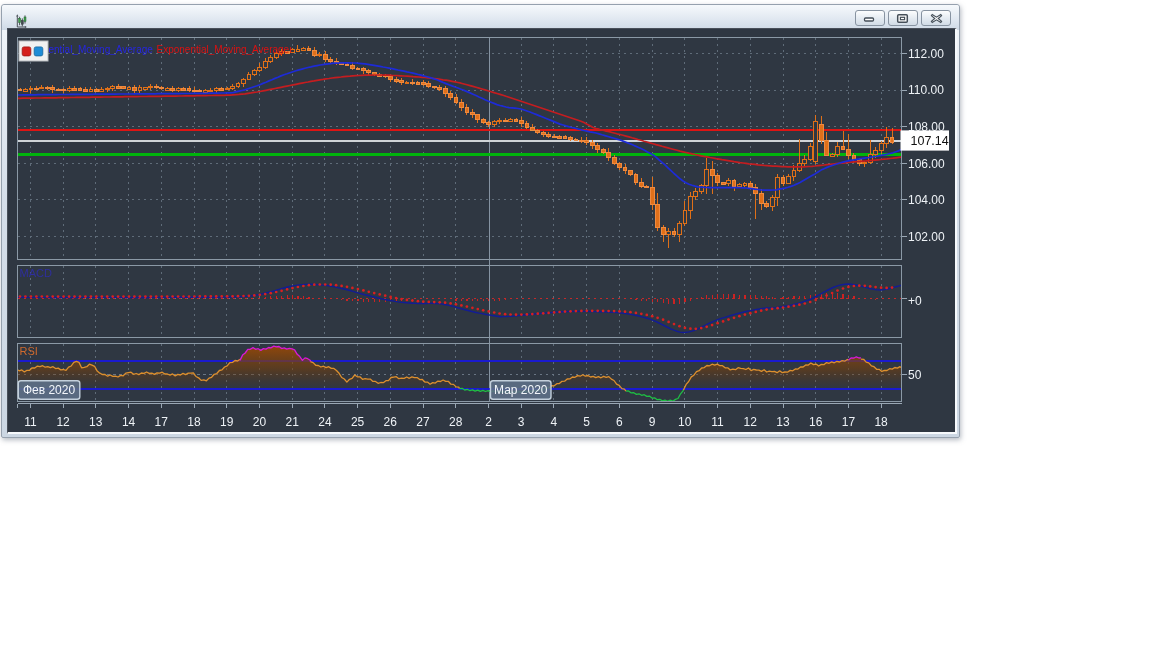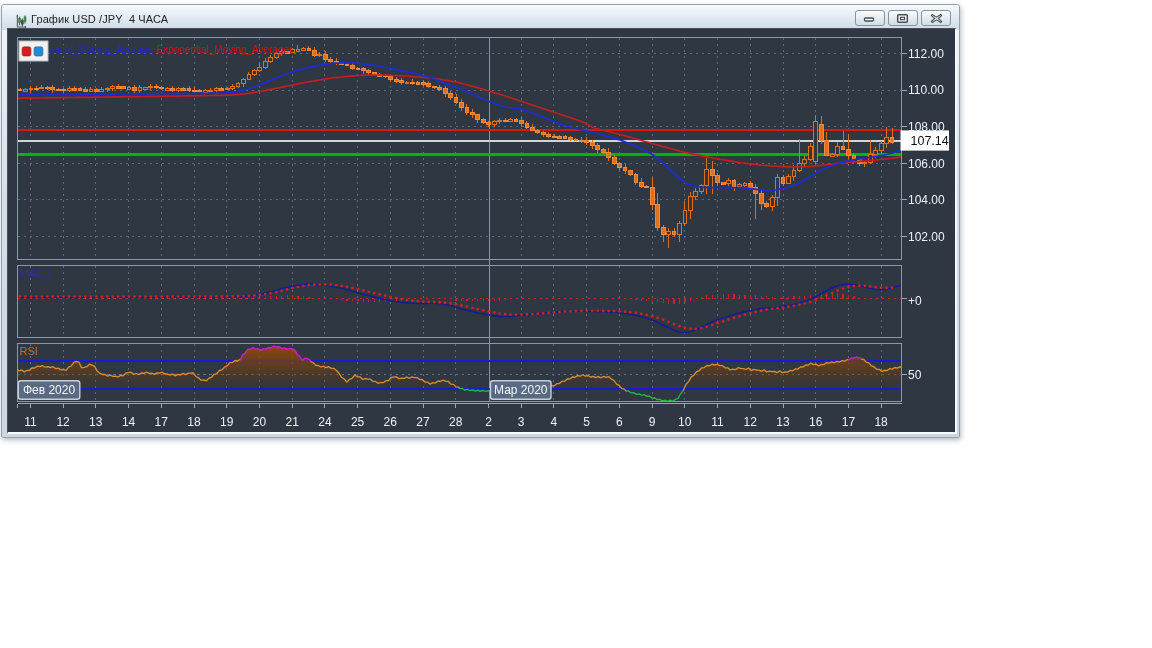--- a/index.html
+++ b/index.html
@@ -15,21 +15,20 @@
   <div class="tbar">
     <svg class="ticon" viewBox="0 0 11 15">
       <path d="M1.3 2.2 L1.3 13 L10 13" stroke="#4a5158" stroke-width="1" fill="none"></path>
       <path d="M1.3 0.2 L0.1 2.4 L2.5 2.4 Z" fill="#4a5158"></path>
       <path d="M10.9 13 L8.9 11.9 L8.9 14.1 Z" fill="#4a5158"></path>
       <path d="M3.6 2.8 v8.4 M6.3 4.4 v8 M9 1.4 v8.2" stroke="#3e4449" stroke-width="0.9"></path>
       <rect x="2.6" y="4.4" width="2" height="4.2" fill="#3f9e4c" stroke="#266630" stroke-width="0.5"></rect>
       <rect x="5.3" y="6.6" width="2" height="3.6" fill="#434a50" stroke="#30363b" stroke-width="0.5"></rect>
       <rect x="8" y="3" width="2" height="4.4" fill="#3f9e4c" stroke="#266630" stroke-width="0.5"></rect>
     </svg>
-    <div class="ttext">График USD /JPY&nbsp; 4 ЧАСА</div>
     <div class="btns">
       <div class="wbtn">
           <svg width="14" height="10" viewBox="0 0 14 10">
             <rect x="1.5" y="5" width="9" height="3" rx="1" fill="#fff" stroke="#444e58" stroke-width="1.3"></rect>
           </svg>
         </div>
       <div class="wbtn">
           <svg width="14" height="11" viewBox="0 0 14 11">
             <rect x="1.7" y="1.7" width="9.6" height="7.6" rx="1" fill="#fff" stroke="#444e58" stroke-width="1.5"></rect>
             <rect x="4.4" y="4.3" width="4.2" height="2.4" fill="#fff" stroke="#444e58" stroke-width="1.2"></rect>

